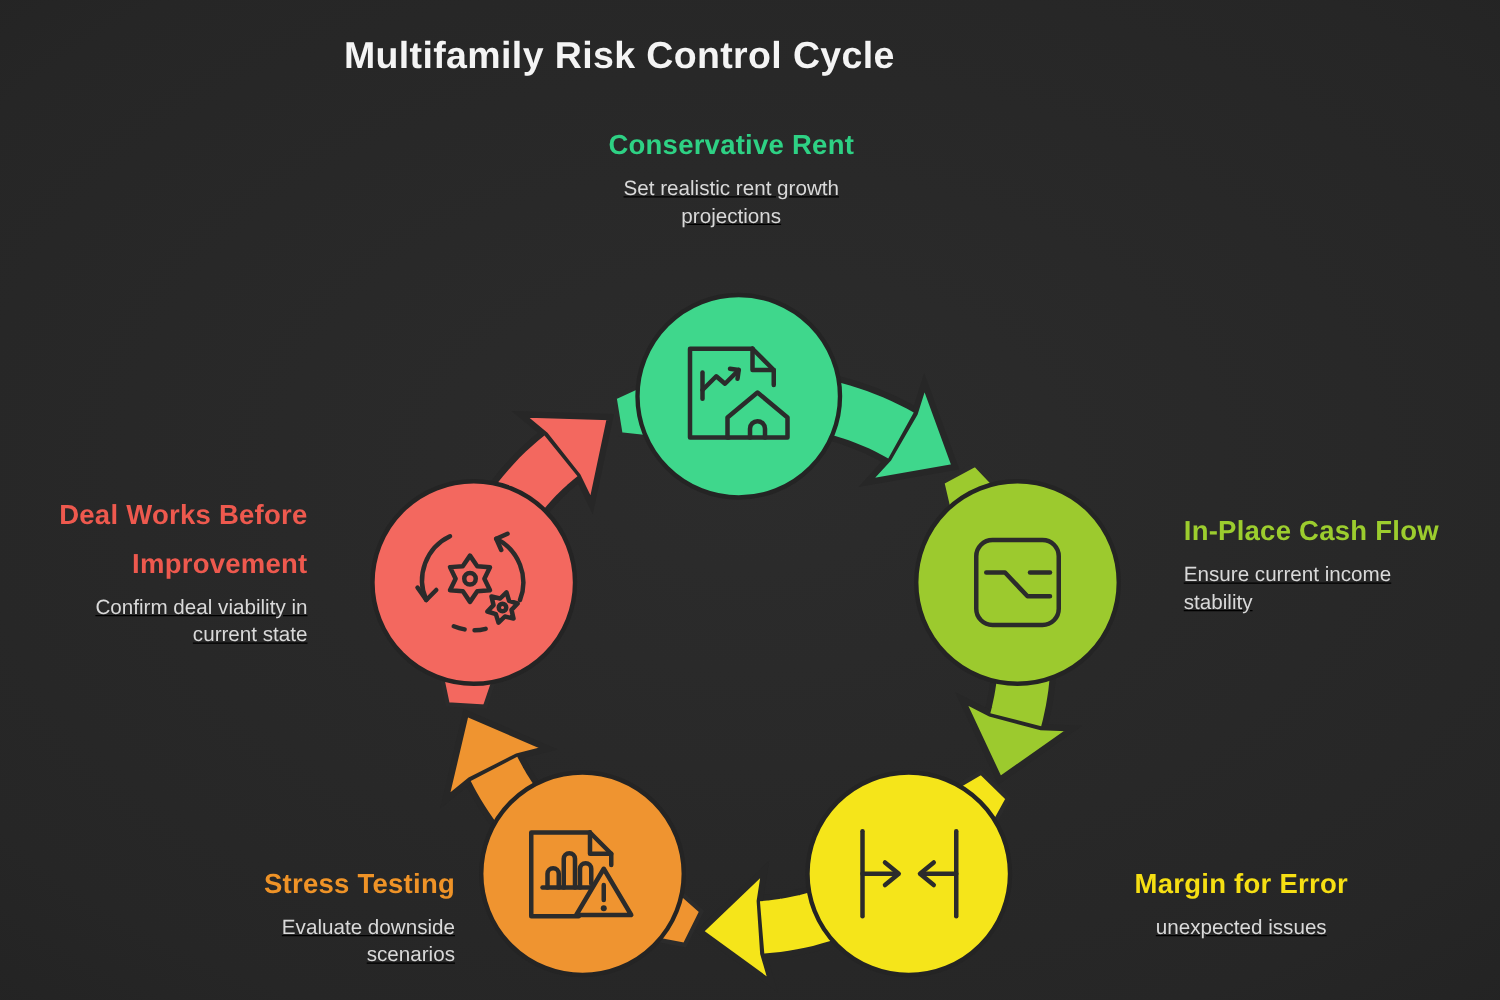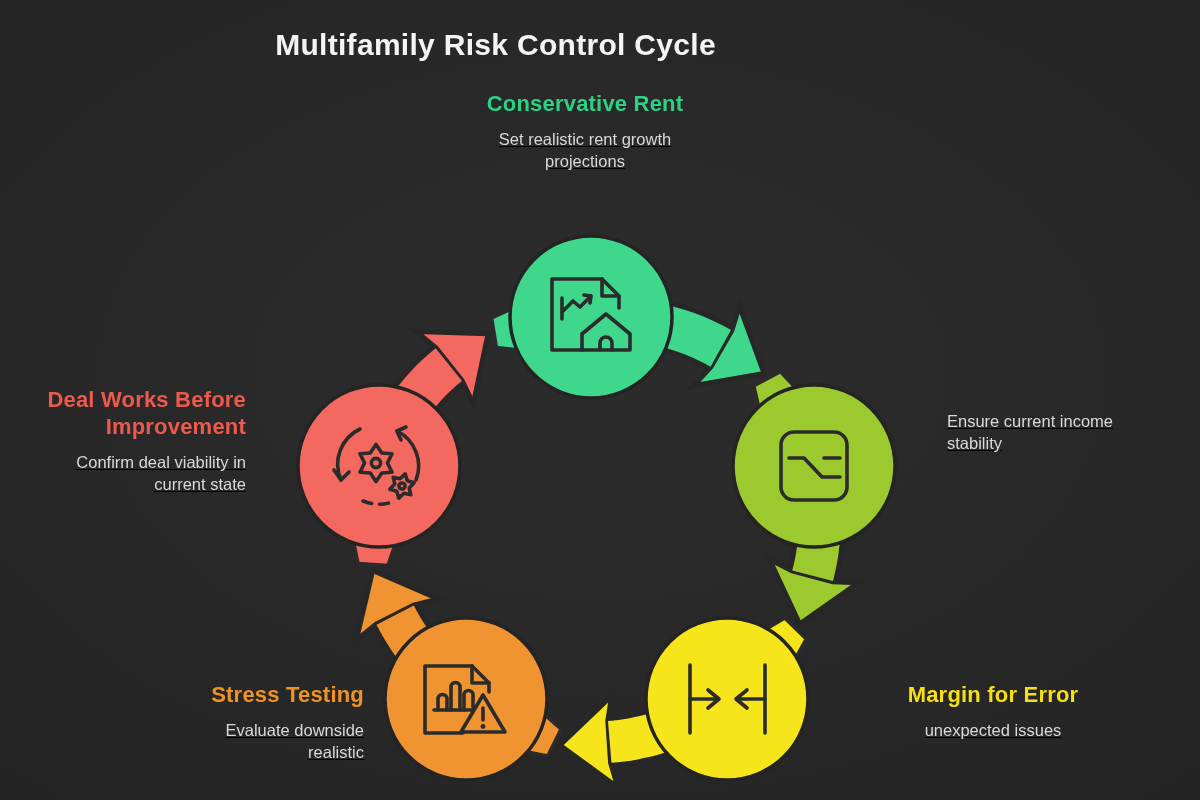--- a/index.html
+++ b/index.html
@@ -7,21 +7,21 @@
     position:relative;width:1200px;height:800px;overflow:hidden;
     background: radial-gradient(120% 115% at 50% 47%, #2c2c2c 0%, #262626 52%, #1a1a1a 100%);
     font-family:"Liberation Sans", sans-serif;
   }
   .stage > svg{position:absolute;left:0;top:0;width:1200px;height:800px;}
   .title{
     position:absolute;top:28px;left:0;width:991px;margin:0;text-align:center;
     font-size:30px;font-weight:700;color:#f4f4f4;letter-spacing:.3px;
   }
   .label{position:absolute;}
-  .h-line{font-size:22px;font-weight:700;line-height:27px;letter-spacing:.2px;}
+  .h-line{font-size:22px;font-weight:700;line-height:27px;letter-spacing:.2px;margin-top:12px;}
   .sub{margin-top:12px;text-decoration:underline;}
   .s-line{font-size:16.5px;line-height:21.5px;color:#d9d9d9;}
   .pos-top{left:385px;top:90px;width:400px;text-align:center;}
   .pos-right{left:947px;top:399px;width:250px;text-align:left;}
   .pos-br{left:868px;top:681px;width:250px;text-align:center;}
   .pos-bl{right:836px;top:681px;width:250px;text-align:right;}
   .pos-left{right:954px;top:386px;width:280px;text-align:right;}
 </style>
 </head>
 <body>
@@ -106,38 +106,39 @@
 
   <div class="label pos-top">
     <div class="h-line" style="color: rgb(46, 209, 132);">Conservative Rent</div>
     <div class="sub">
       <div class="s-line">Set realistic rent growth</div>
       <div class="s-line">projections</div>
     </div>
   </div>
 
   <div class="label pos-right">
+    <div class="h-line" style="color: rgb(156, 205, 46);">In-Place Cash Flow</div>
     <div class="sub">
       <div class="s-line">Ensure current income</div>
       <div class="s-line">stability</div>
     </div>
   </div>
 
   <div class="label pos-br">
     <div class="h-line" style="color: rgb(246, 223, 19);">Margin for Error</div>
     <div class="sub">
       <div class="s-line">unexpected issues</div>
     </div>
   </div>
 
   <div class="label pos-bl">
     <div class="h-line" style="color: rgb(239, 147, 39);">Stress Testing</div>
     <div class="sub">
       <div class="s-line">Evaluate downside</div>
-      <div class="s-line">realistic</div>
+      <div class="s-line">scenarios</div>
     </div>
   </div>
 
   <div class="label pos-left">
     <div class="h-line" style="color: rgb(238, 89, 78);">Deal Works Before</div>
     <div class="h-line" style="color: rgb(238, 89, 78);">Improvement</div>
     <div class="sub">
       <div class="s-line">Confirm deal viability in</div>
       <div class="s-line">current state</div>
     </div>

